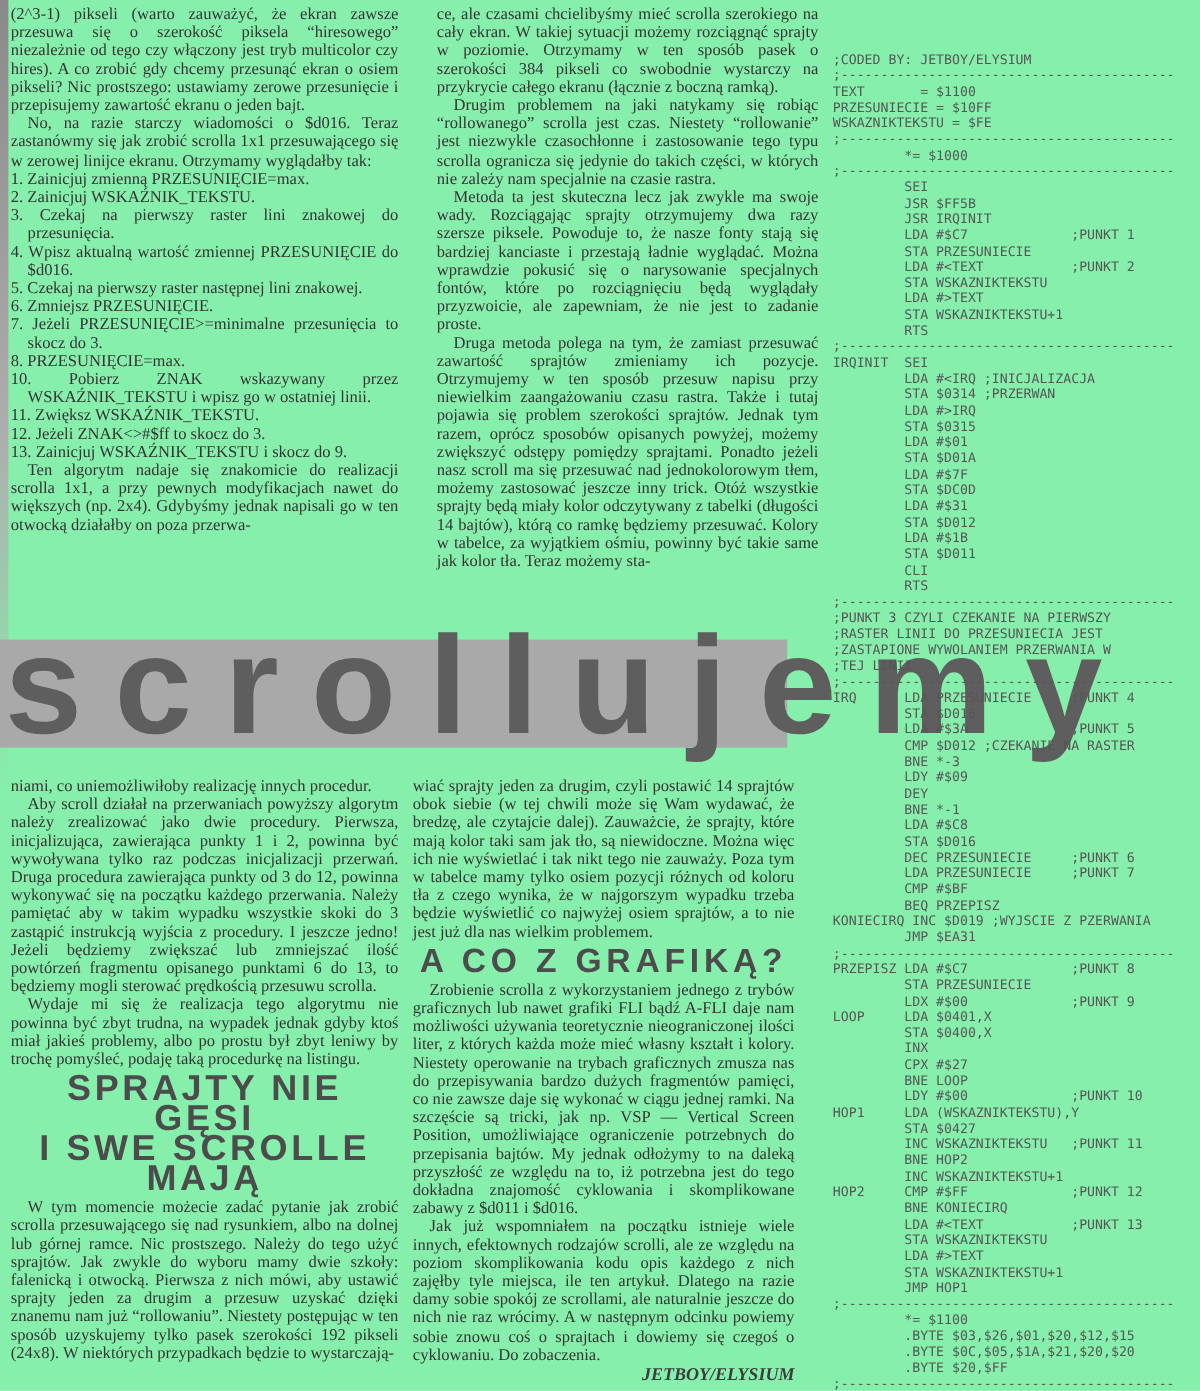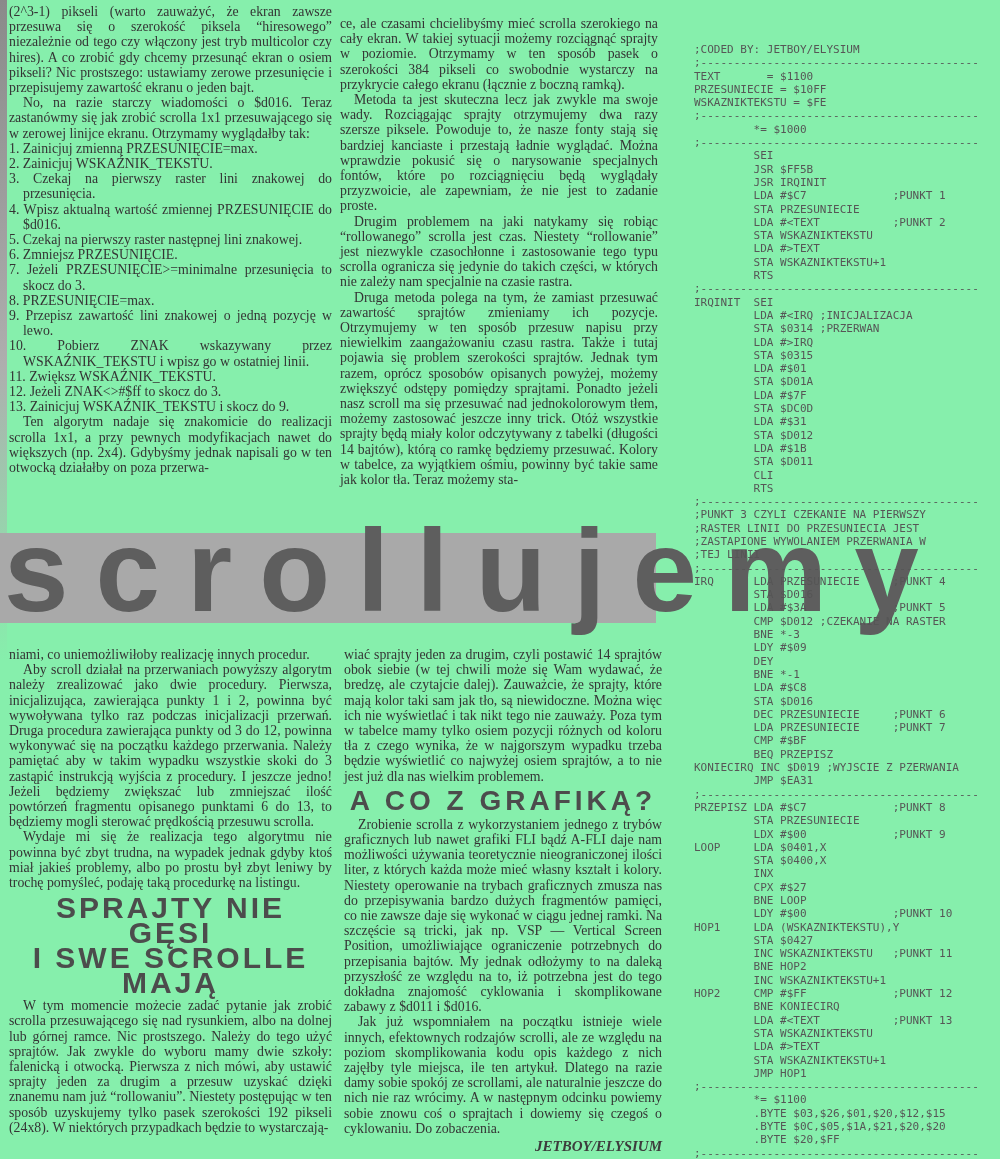--- a/index.html
+++ b/index.html
@@ -11,21 +11,21 @@
   .edge-strip {
     position:absolute; left:0; top:0; width:7px; height:660px;
     background:linear-gradient(180deg,#8a8a8a 0%,#9a9a9a 25%,#aeaeae 55%,rgba(176,176,176,0) 100%);
   }
   .col {
     position:absolute; text-align:justify;
     font-size:13.8px; line-height:15.2px;
   }
   .col-left-top    { left:9px;  top:4px;   width:323px; }
   .col-left-bot    { left:9px;  top:647px; width:323px; }
-  .col-mid-top     { left:340px; top:4px;  width:318px;margin-top:12px; }
+  .col-mid-top     { left:364px; top:4px;  width:318px; }
   .col-mid-bot     { left:344px; top:647px; width:318px; }
   .col p { margin:0; }
   .col p.ind { text-indent:14px; }
   .alg p { padding-left:14px; text-indent:-14px; margin:0; }
   .banner { position:absolute; left:0; top:531px; width:1000px; height:120px; }
   .banner-bg { position:absolute; left:0; top:2px; width:656px; height:90px; background:#a9a9a9; }
   .banner-text {
     position:absolute; left:4px; top:-18px; line-height:1; white-space:nowrap;
     font-family:"Liberation Sans", sans-serif; font-weight:bold;
     font-size:116px; letter-spacing:27px; color:#5e5e5e;
@@ -66,36 +66,35 @@
       </div>
     <div class="alg">
         <p>1. Zainicjuj zmienną PRZESUNIĘCIE=max.</p>
         <p>2. Zainicjuj WSKAŹNIK_TEKSTU.</p>
         <p>3. Czekaj na pierwszy raster lini znakowej do przesunięcia.</p>
         <p>4. Wpisz aktualną wartość zmiennej PRZESUNIĘCIE do $d016.</p>
         <p>5. Czekaj na pierwszy raster następnej lini znakowej.</p>
         <p>6. Zmniejsz PRZESUNIĘCIE.</p>
         <p>7. Jeżeli PRZESUNIĘCIE&gt;=minimalne przesunięcia to skocz do 3.</p>
         <p>8. PRZESUNIĘCIE=max.</p>
-        <p>9. Przepisz zawartość lini znakowej o jedną pozycję w lewo.</p>
         <p>10. Pobierz ZNAK wskazywany przez WSKAŹNIK_TEKSTU i wpisz go w ostatniej linii.</p>
         <p>11. Zwiększ WSKAŹNIK_TEKSTU.</p>
         <p>12. Jeżeli ZNAK&lt;&gt;#$ff to skocz do 3.</p>
         <p>13. Zainicjuj WSKAŹNIK_TEKSTU i skocz do 9.</p>
       </div>
     <div>
         <p class="ind">Ten algorytm nadaje się znakomicie do realizacji scrolla 1x1, a przy pewnych modyfikacjach nawet do większych (np. 2x4). Gdybyśmy jednak napisali go w ten otwocką działałby on poza przerwa-</p>
       </div>
   </div>
 
   <div class="col col-mid-top">
     <div>
         <p>ce, ale czasami chcielibyśmy mieć scrolla szerokiego na cały ekran. W takiej sytuacji możemy rozciągnąć sprajty w poziomie. Otrzymamy w ten sposób pasek o szerokości 384 pikseli co swobodnie wystarczy na przykrycie całego ekranu (łącznie z boczną ramką).</p>
+        <p class="ind">Drugim problemem na jaki natykamy się robiąc “rollowanego” scrolla jest czas. Niestety “rollowanie” jest niezwykle czasochłonne i zastosowanie tego typu scrolla ogranicza się jedynie do takich części, w których nie zależy nam specjalnie na czasie rastra.</p>
         <p class="ind">Metoda ta jest skuteczna lecz jak zwykle ma swoje wady. Rozciągając sprajty otrzymujemy dwa razy szersze piksele. Powoduje to, że nasze fonty stają się bardziej kanciaste i przestają ładnie wyglądać. Można wprawdzie pokusić się o narysowanie specjalnych fontów, które po rozciągnięciu będą wyglądały przyzwoicie, ale zapewniam, że nie jest to zadanie proste.</p>
-        <p class="ind">Drugim problemem na jaki natykamy się robiąc “rollowanego” scrolla jest czas. Niestety “rollowanie” jest niezwykle czasochłonne i zastosowanie tego typu scrolla ogranicza się jedynie do takich części, w których nie zależy nam specjalnie na czasie rastra.</p>
         <p class="ind">Druga metoda polega na tym, że zamiast przesuwać zawartość sprajtów zmieniamy ich pozycje. Otrzymujemy w ten sposób przesuw napisu przy niewielkim zaangażowaniu czasu rastra. Także i tutaj pojawia się problem szerokości sprajtów. Jednak tym razem, oprócz sposobów opisanych powyżej, możemy zwiększyć odstępy pomiędzy sprajtami. Ponadto jeżeli nasz scroll ma się przesuwać nad jednokolorowym tłem, możemy zastosować jeszcze inny trick. Otóż wszystkie sprajty będą miały kolor odczytywany z tabelki (długości 14 bajtów), którą co ramkę będziemy przesuwać. Kolory w tabelce, za wyjątkiem ośmiu, powinny być takie same jak kolor tła. Teraz możemy sta-</p>
       </div>
   </div>
 
   <div class="banner">
     <div class="banner-bg"></div>
     <div class="banner-text">scrollujemy</div>
   </div>
 
   <div class="col col-left-bot">

